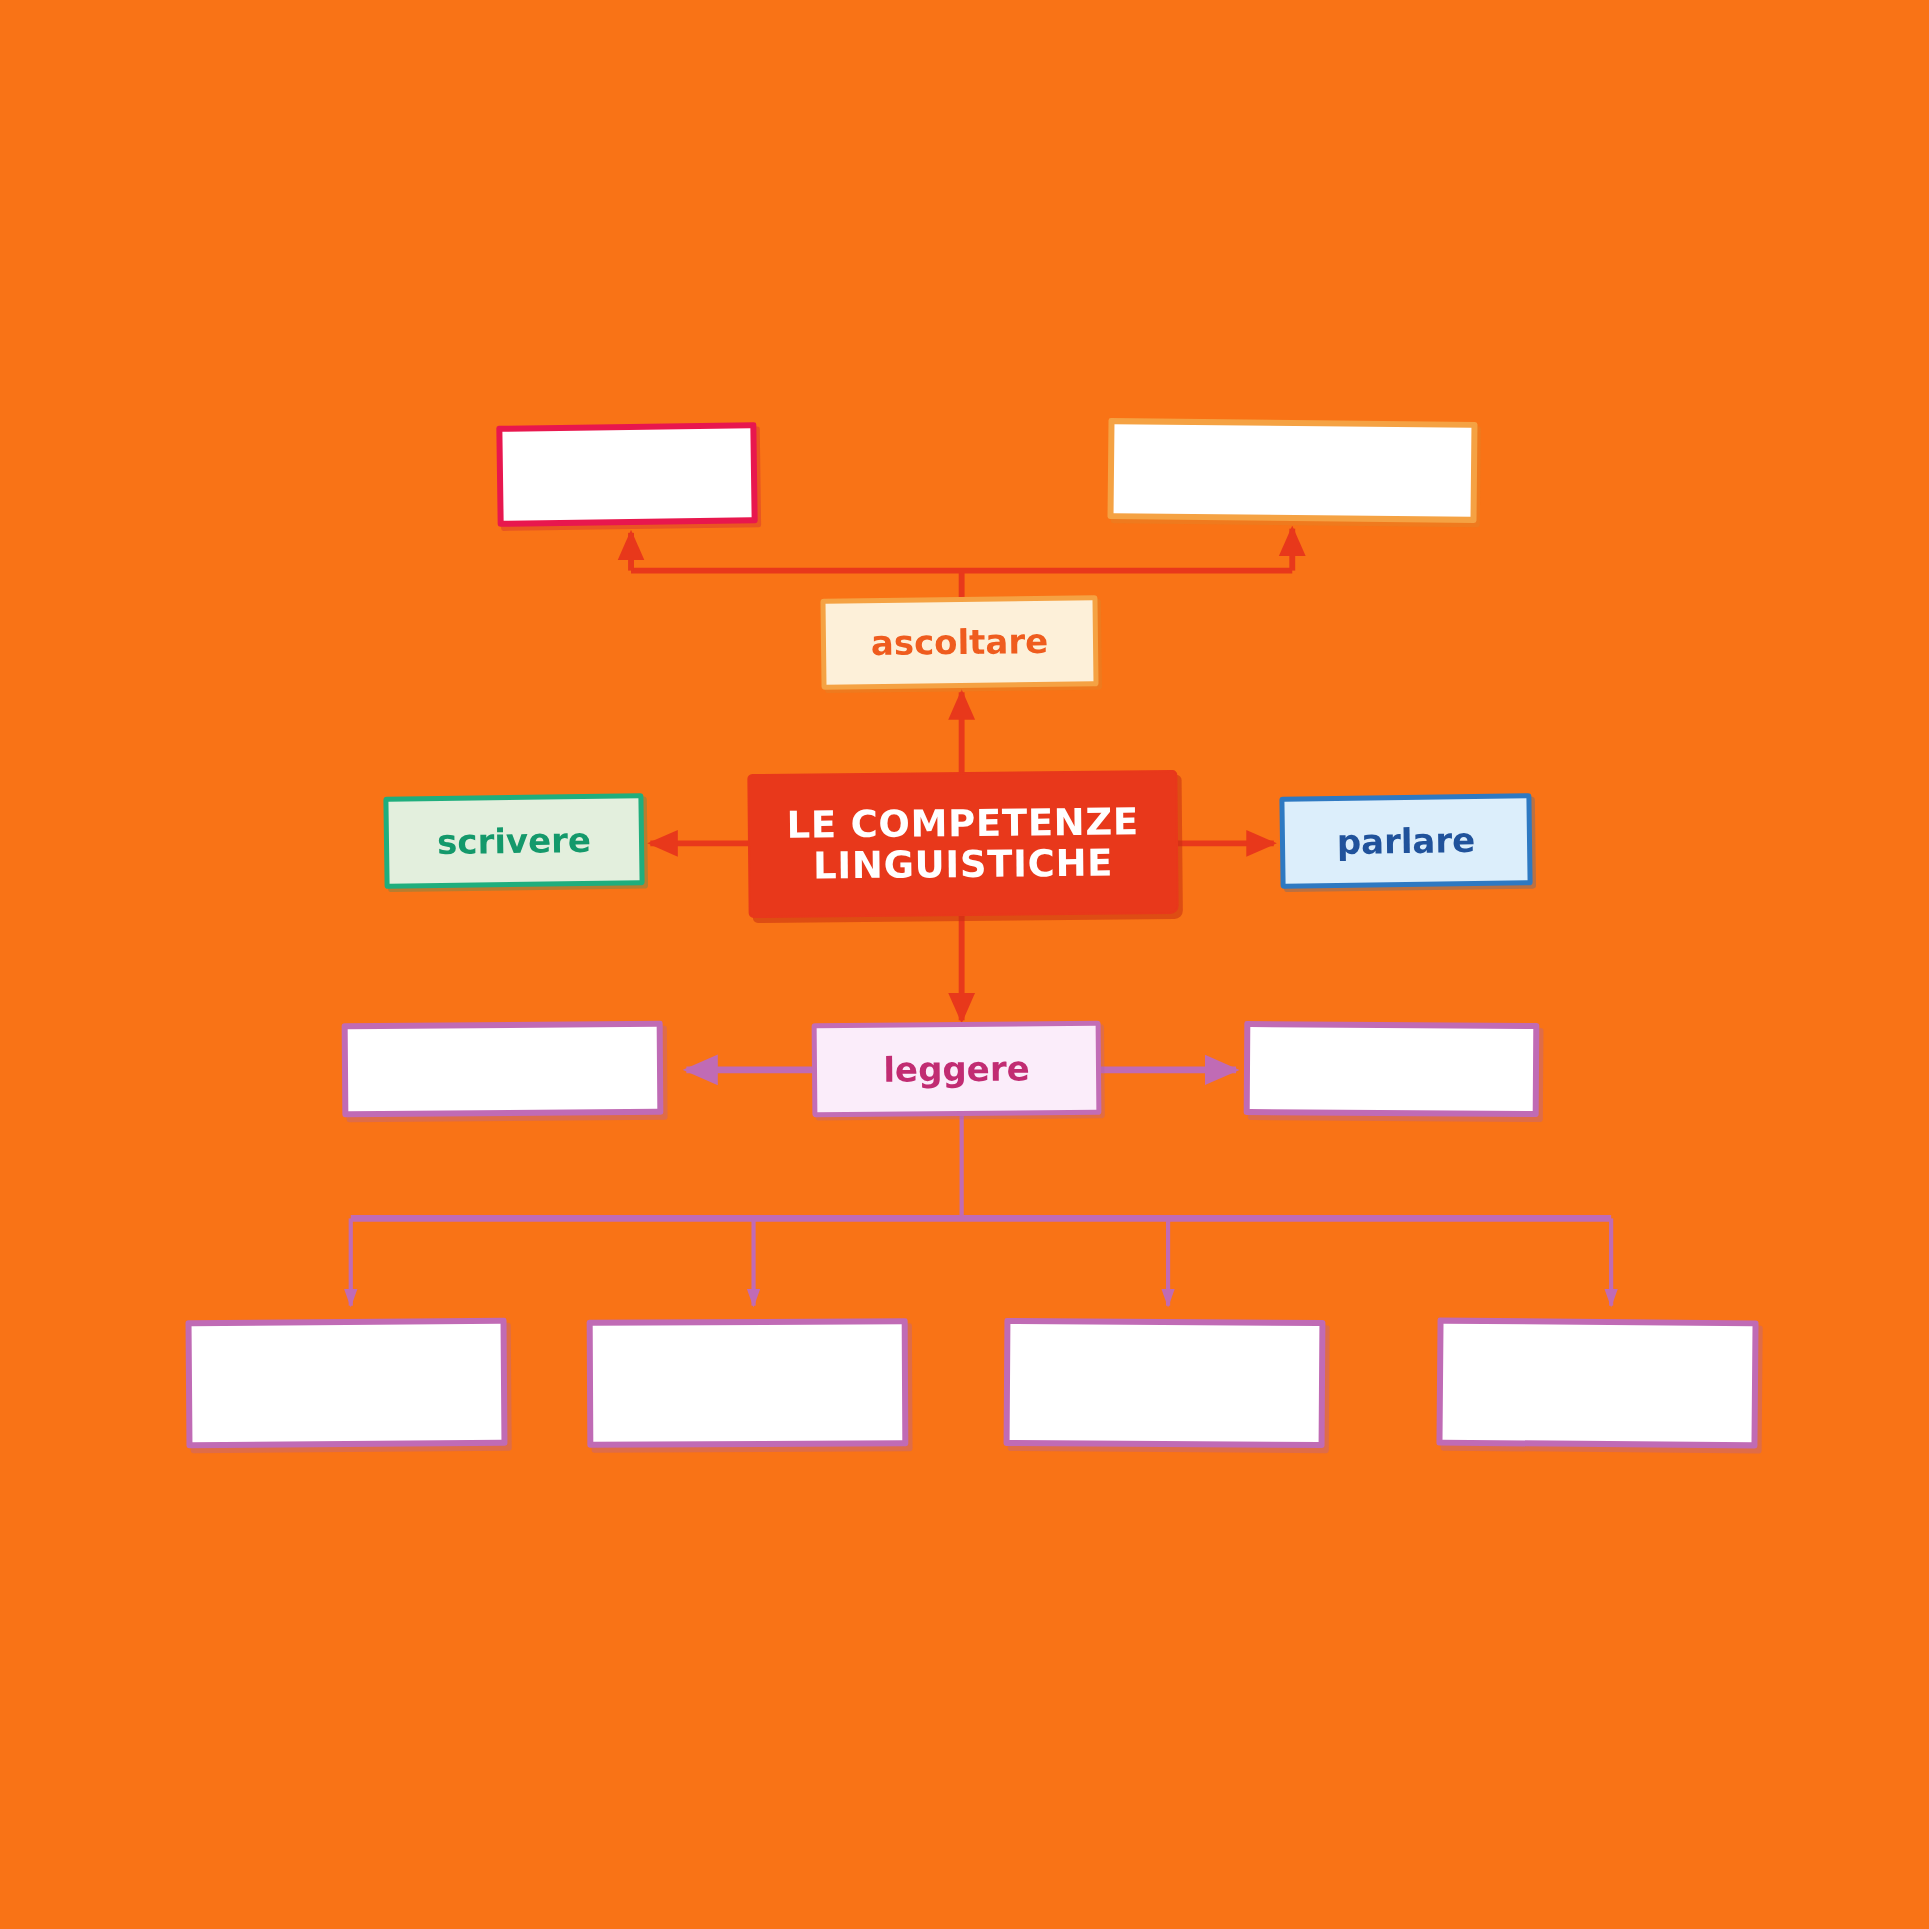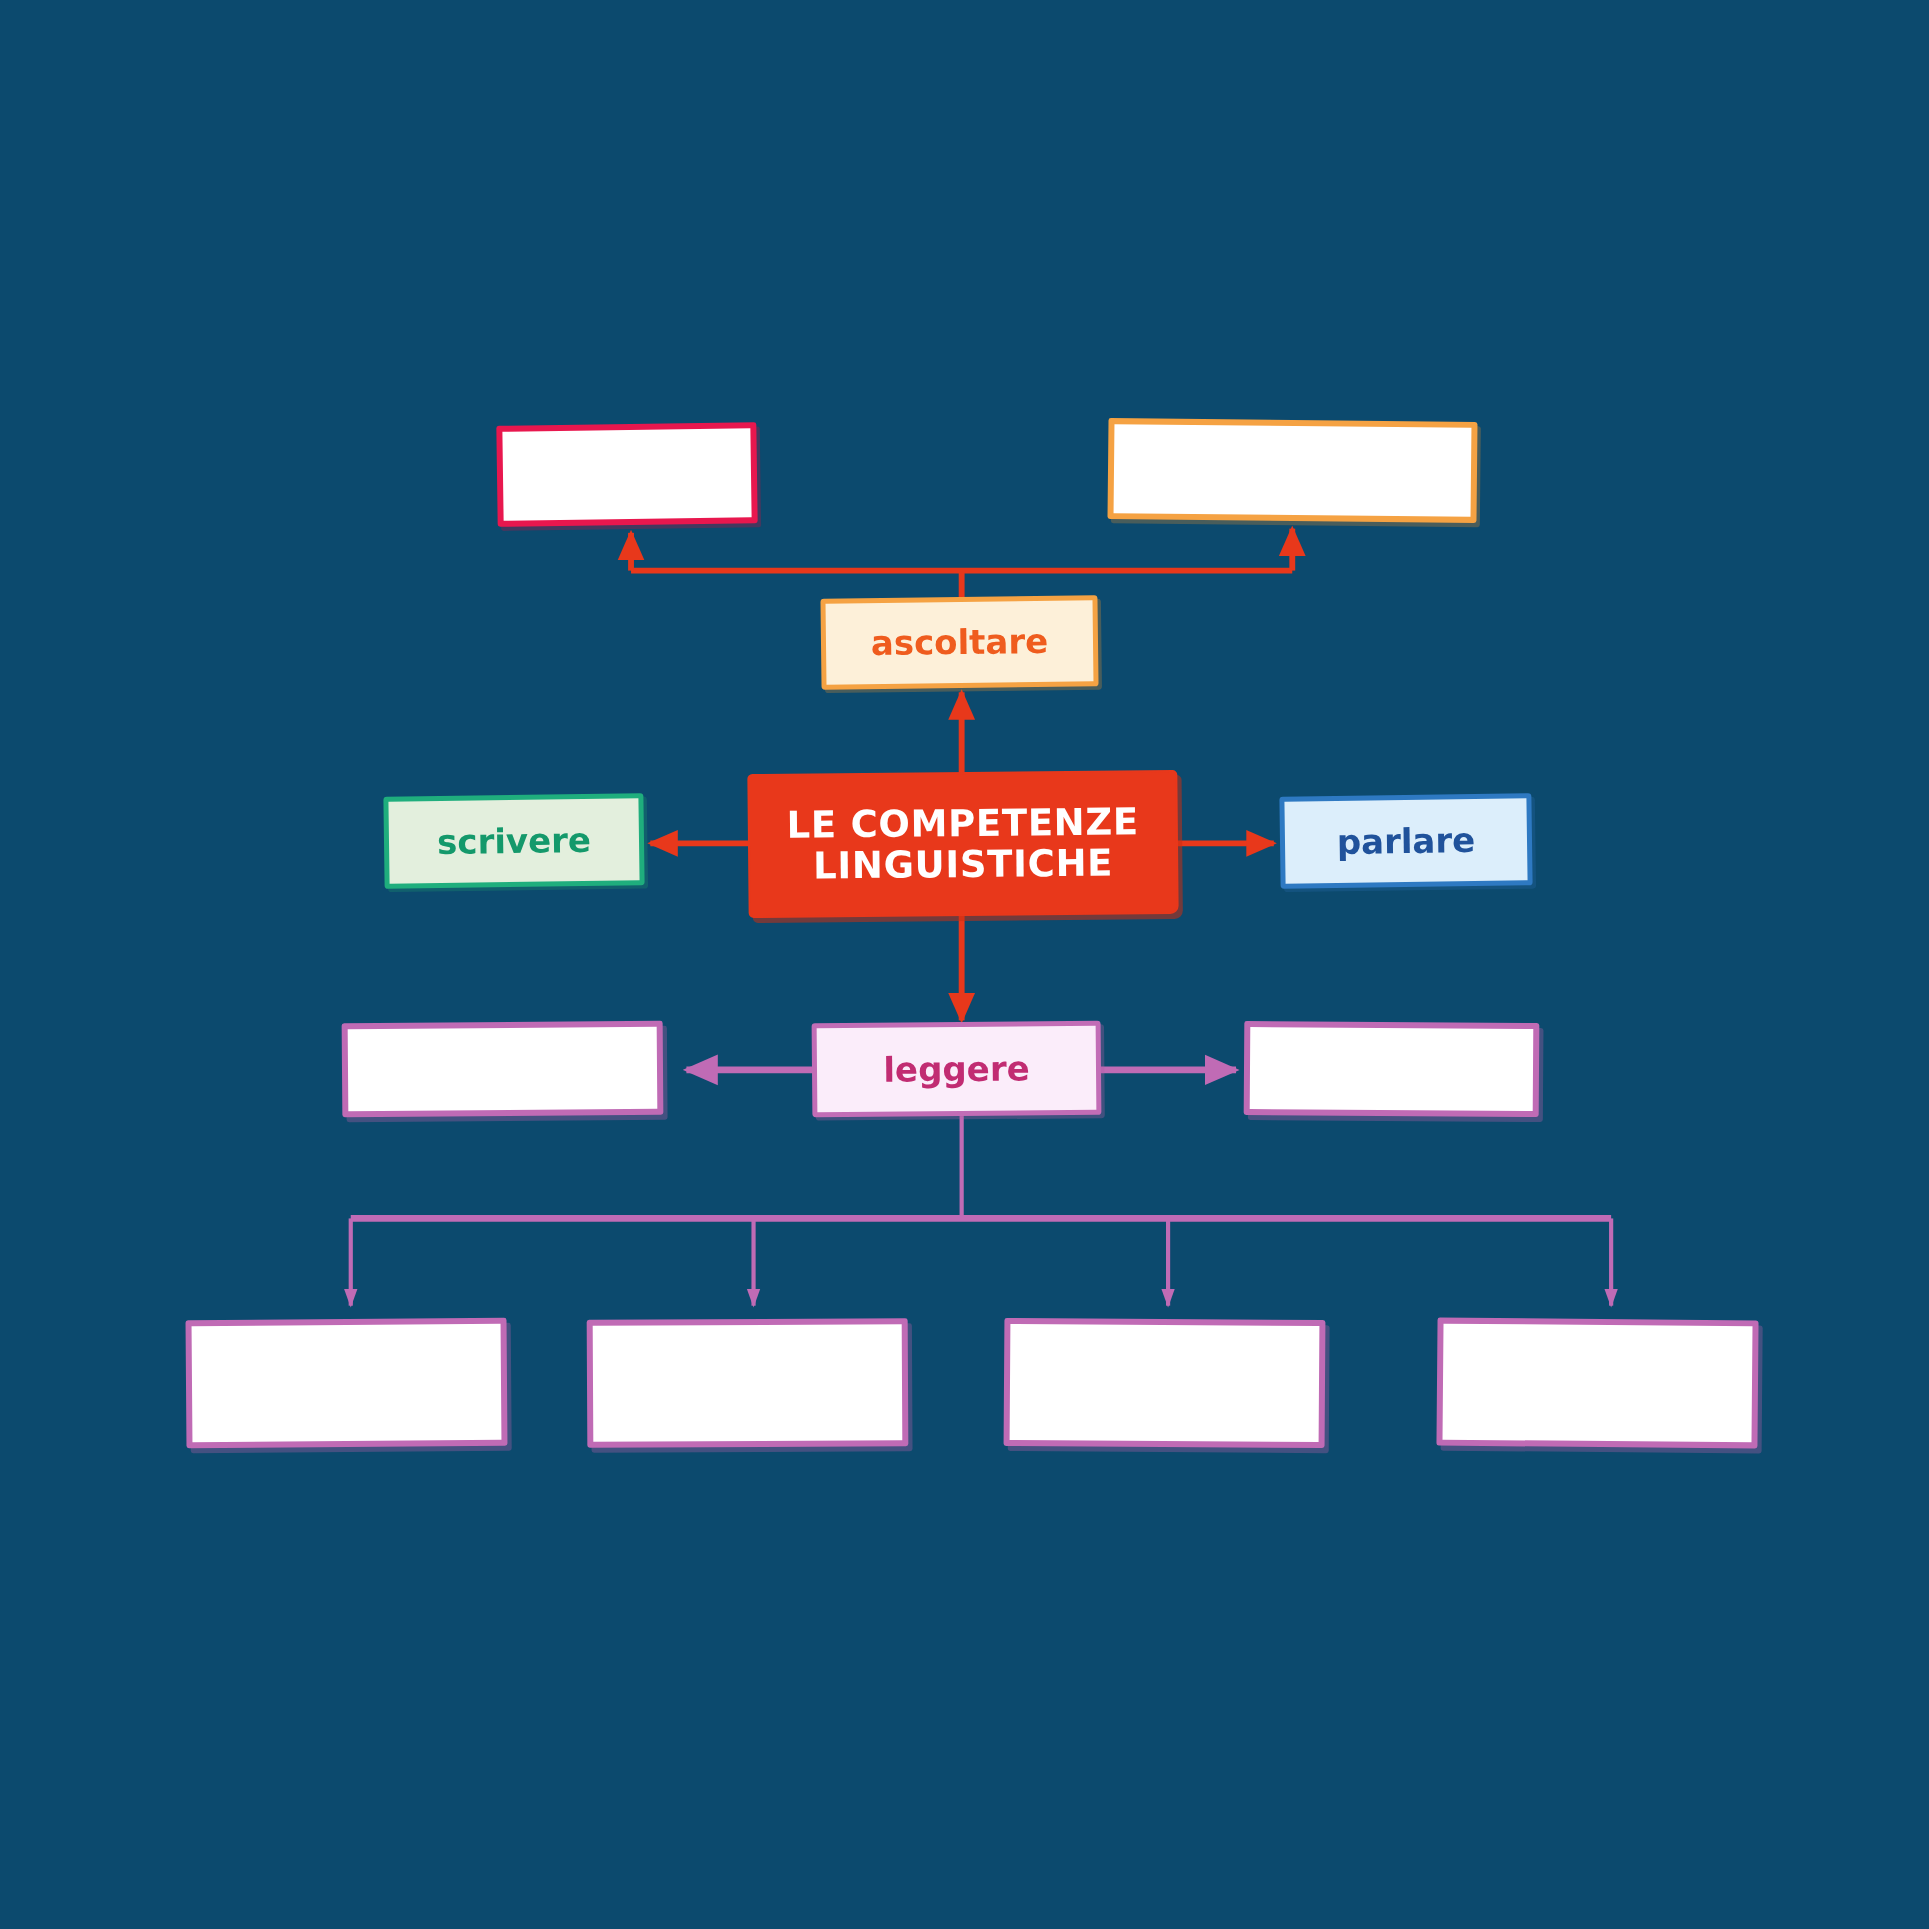--- a/index.html
+++ b/index.html
@@ -4,21 +4,21 @@
 <style>
   html, body {
     margin: 0;
     padding: 0;
     background: #ffffff;
   }
   #canvas {
     position: relative;
     width: 1930px;
     height: 1930px;
-    background: #0c4a6e;
+    background: #f97316;
     font-family: "DejaVu Sans", sans-serif;
     overflow: hidden;
   }
   #edges {
     position: absolute;
     left: 0;
     top: 0;
     width: 1930px;
     height: 1930px;
     pointer-events: none;

